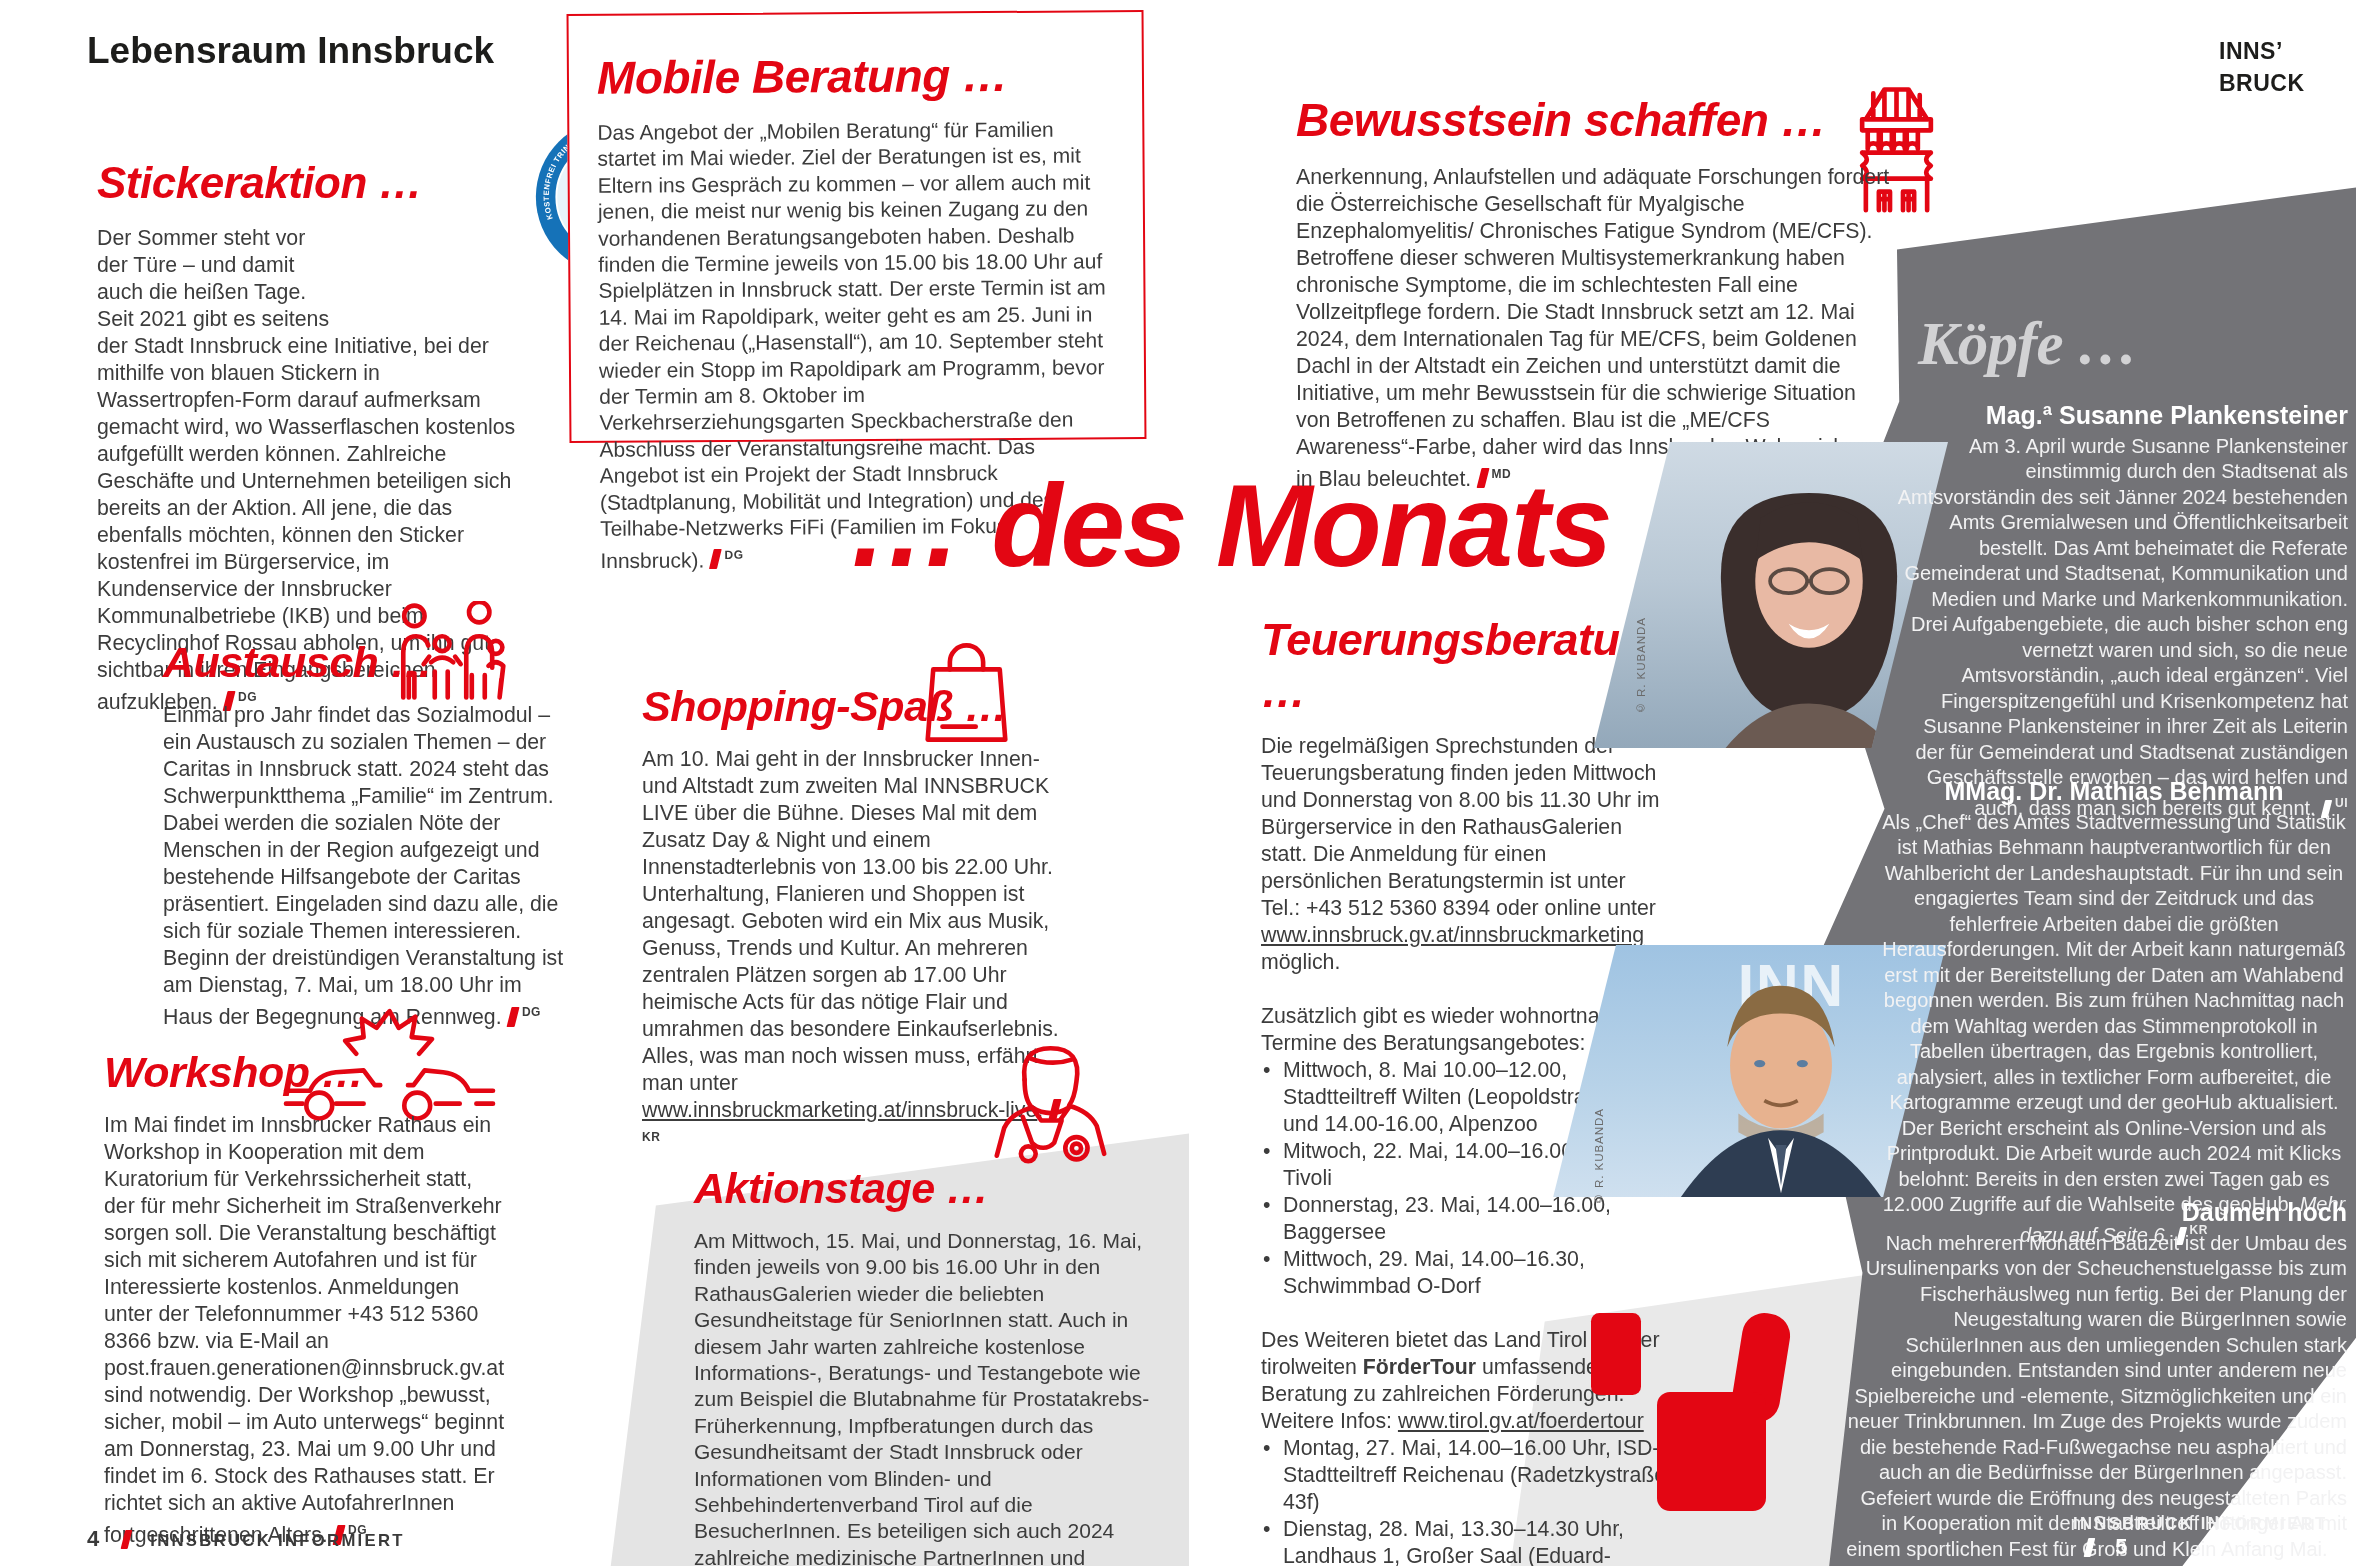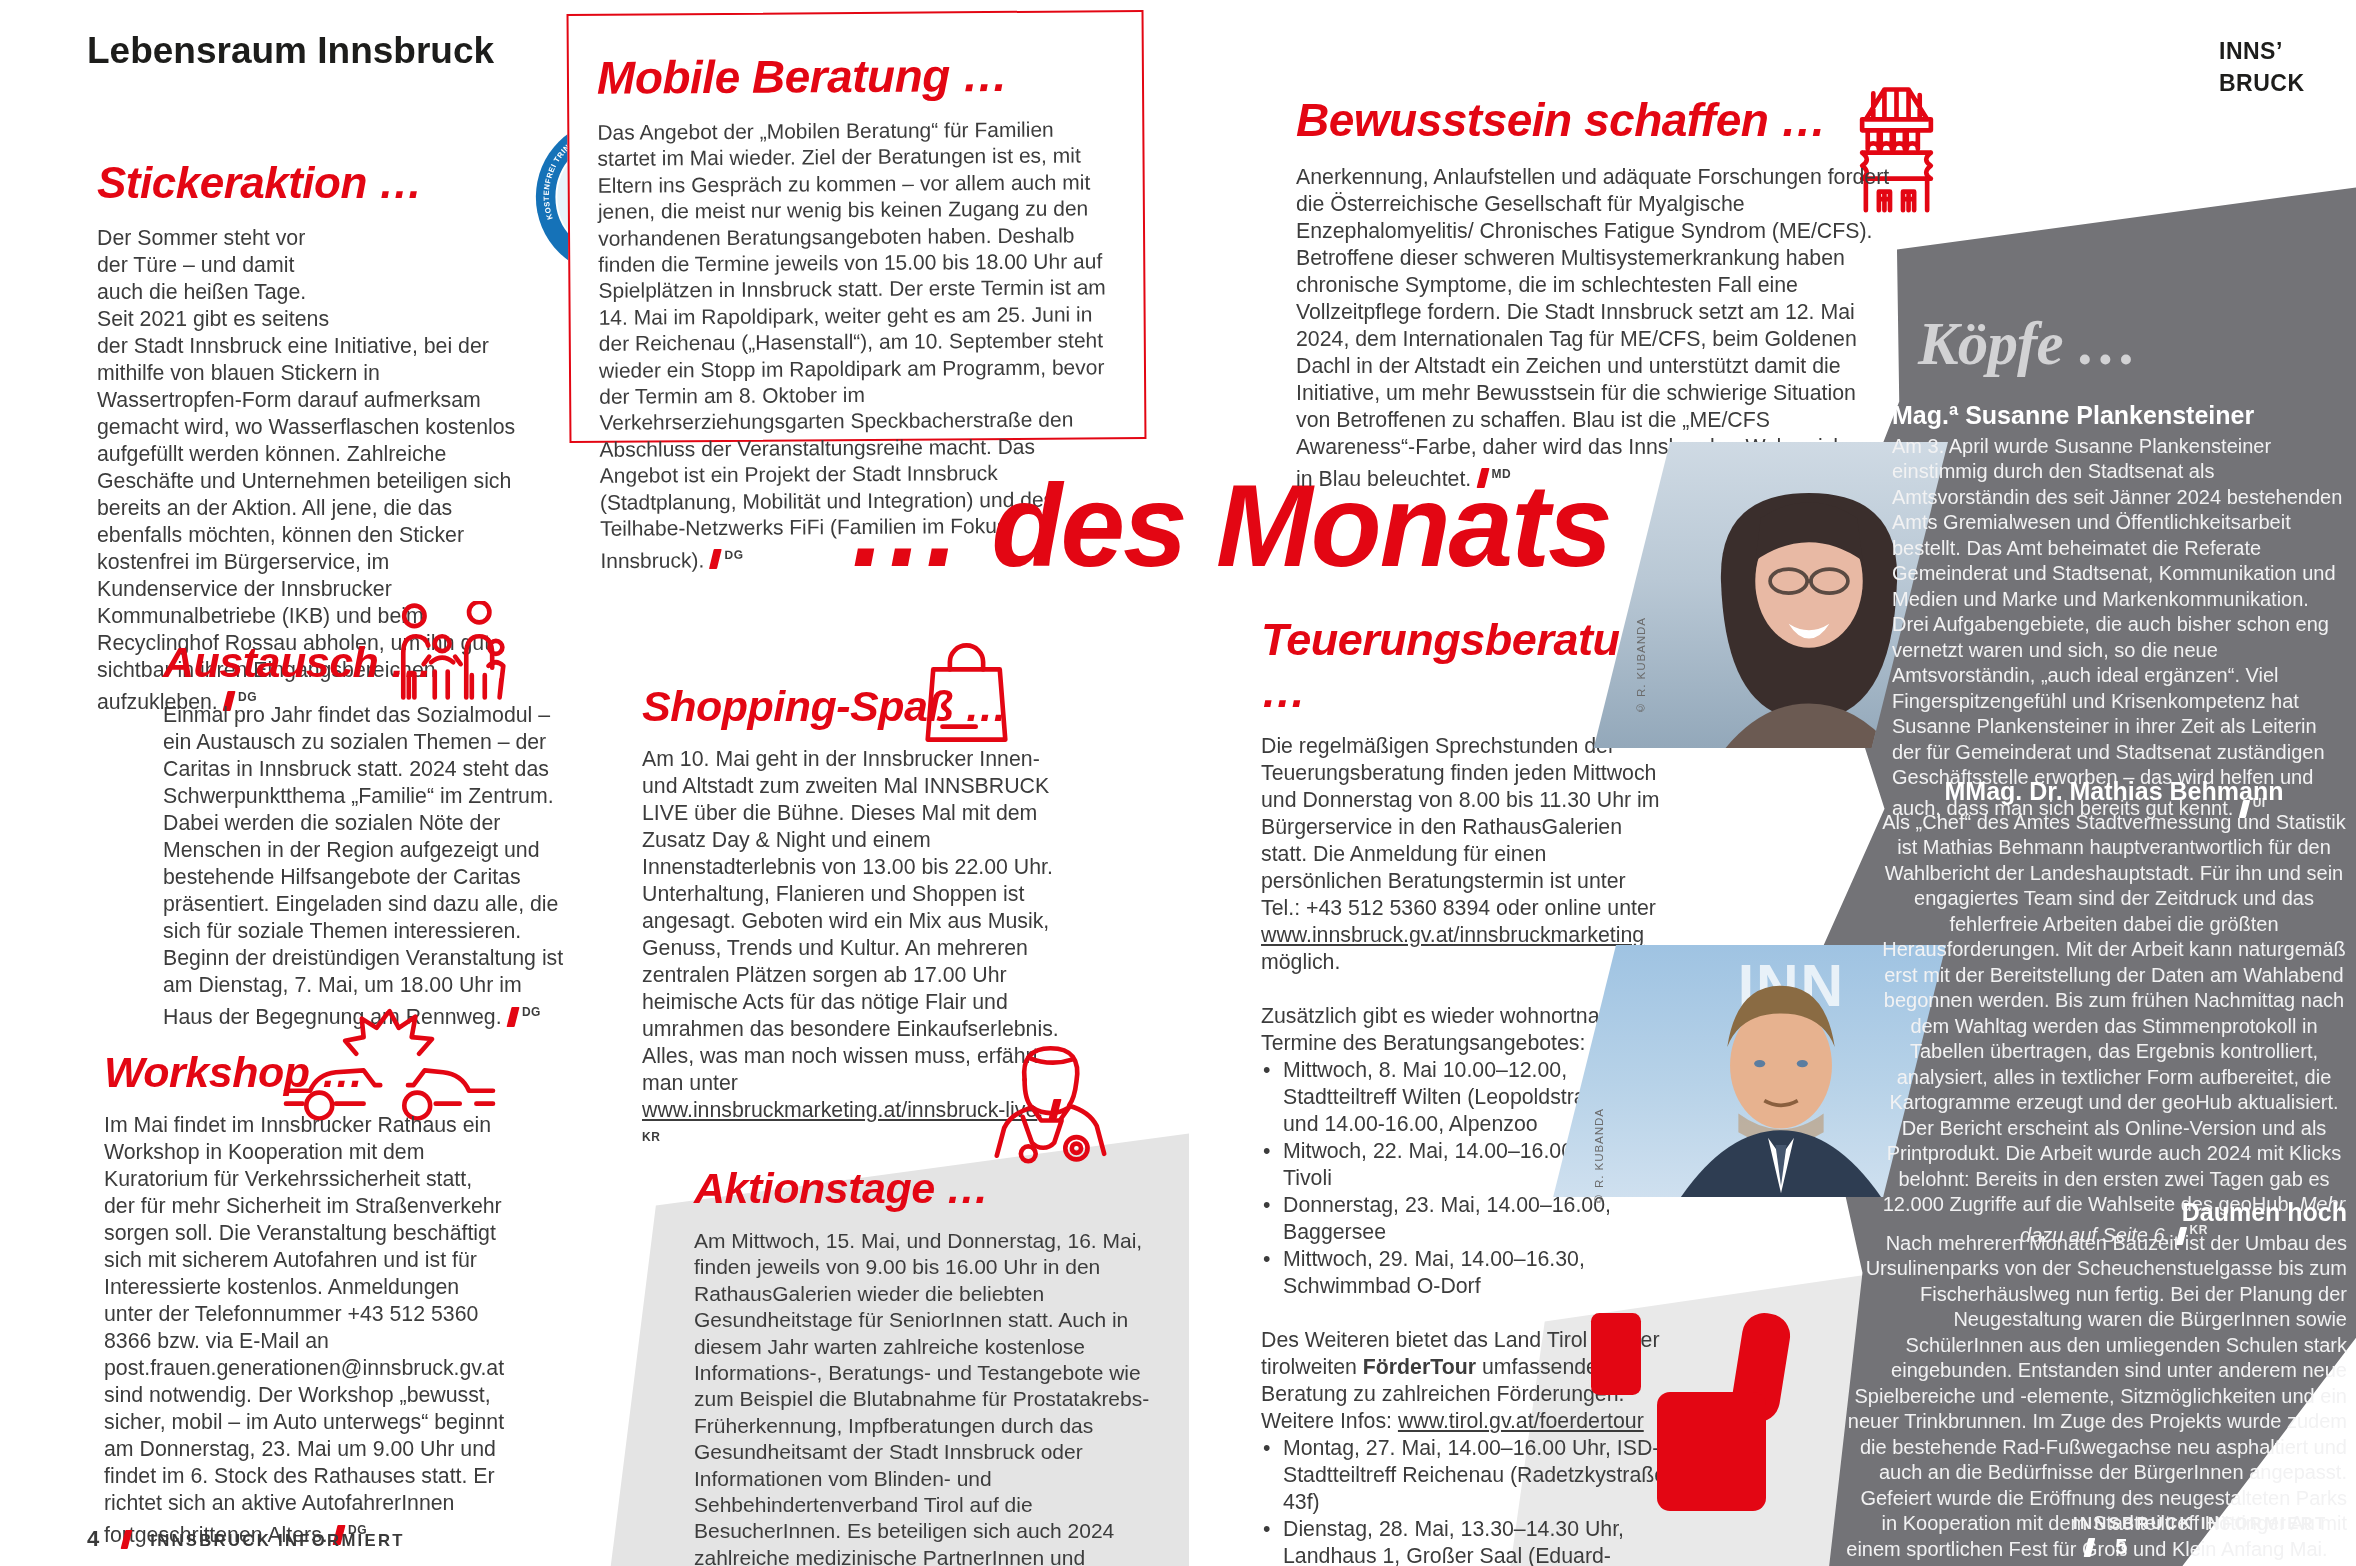--- a/index.html
+++ b/index.html
@@ -231,21 +231,21 @@
       <path d="M92 128 q58-40 116 0 l-6-46 q-52-34 -104 0 Z" fill="#3a2e2c"></path>
       <ellipse cx="128" cy="150" rx="20" ry="13" fill="none" stroke="#5a4a42" stroke-width="4"></ellipse>
       <ellipse cx="172" cy="150" rx="20" ry="13" fill="none" stroke="#5a4a42" stroke-width="4"></ellipse>
       <path d="M148 150 h6" stroke="#5a4a42" stroke-width="4"></path>
       <path d="M128 196 q22 14 44 0 q-10 16 -22 16 q-12 0 -22-16 Z" fill="#fff"></path>
       <path d="M60 330 q40-48 90-48 q50 0 90 48 Z" fill="#6b5a52"></path>
     </svg>
   </div>
   <div class="abs credit" style="left:1634px;top:557px;height:158px;">© R. KUBANDA</div>
 
-  <div class="abs" style="left:1892px;top:401px;width:456px;text-align:left;">
+  <div class="abs" style="left:1892px;top:401px;width:456px;text-align:right;">
     <div class="panel-name">Mag.ª Susanne Plankensteiner</div>
     <div class="panel-body" style="margin-top:3.7px;">
       <span>Am 3. April wurde Susanne Plankensteiner einstimmig durch den Stadtsenat als Amtsvorständin des seit Jänner 2024 bestehenden Amts Gremialwesen und Öffentlichkeitsarbeit bestellt. Das Amt beheimatet die Referate Gemeinderat und Stadtsenat, Kommunikation und Medien und Marke und Markenkommunikation. Drei Aufgabengebiete, die auch bisher schon eng vernetzt waren und sich, so die neue Amtsvorständin, „auch ideal ergänzen“. Viel Fingerspitzengefühl und Krisenkompetenz hat Susanne Plankensteiner in ihrer Zeit als Leiterin der für Gemeinderat und Stadtsenat zuständigen Geschäftsstelle erworben – das wird helfen und auch, dass man sich bereits gut kennt.</span><span class="marker" style="background:#fff;width:7.4px;height:17.6px;"></span><span class="sup" style="color:#ececec;">UI</span>
     </div>
   </div>
 
   <div class="abs photo" style="left:1616px;top:945px;width:330px;height:252px;transform:skewX(-14deg);transform-origin:top left;
               background:linear-gradient(180deg,#9fc3e2 0%,#b7d2e8 55%,#cfe0ef 100%);">
     <div class="backdrop-letters abs" style="left:139px;top:13px;transform:skewX(14deg);">
       <div>INN</div>

